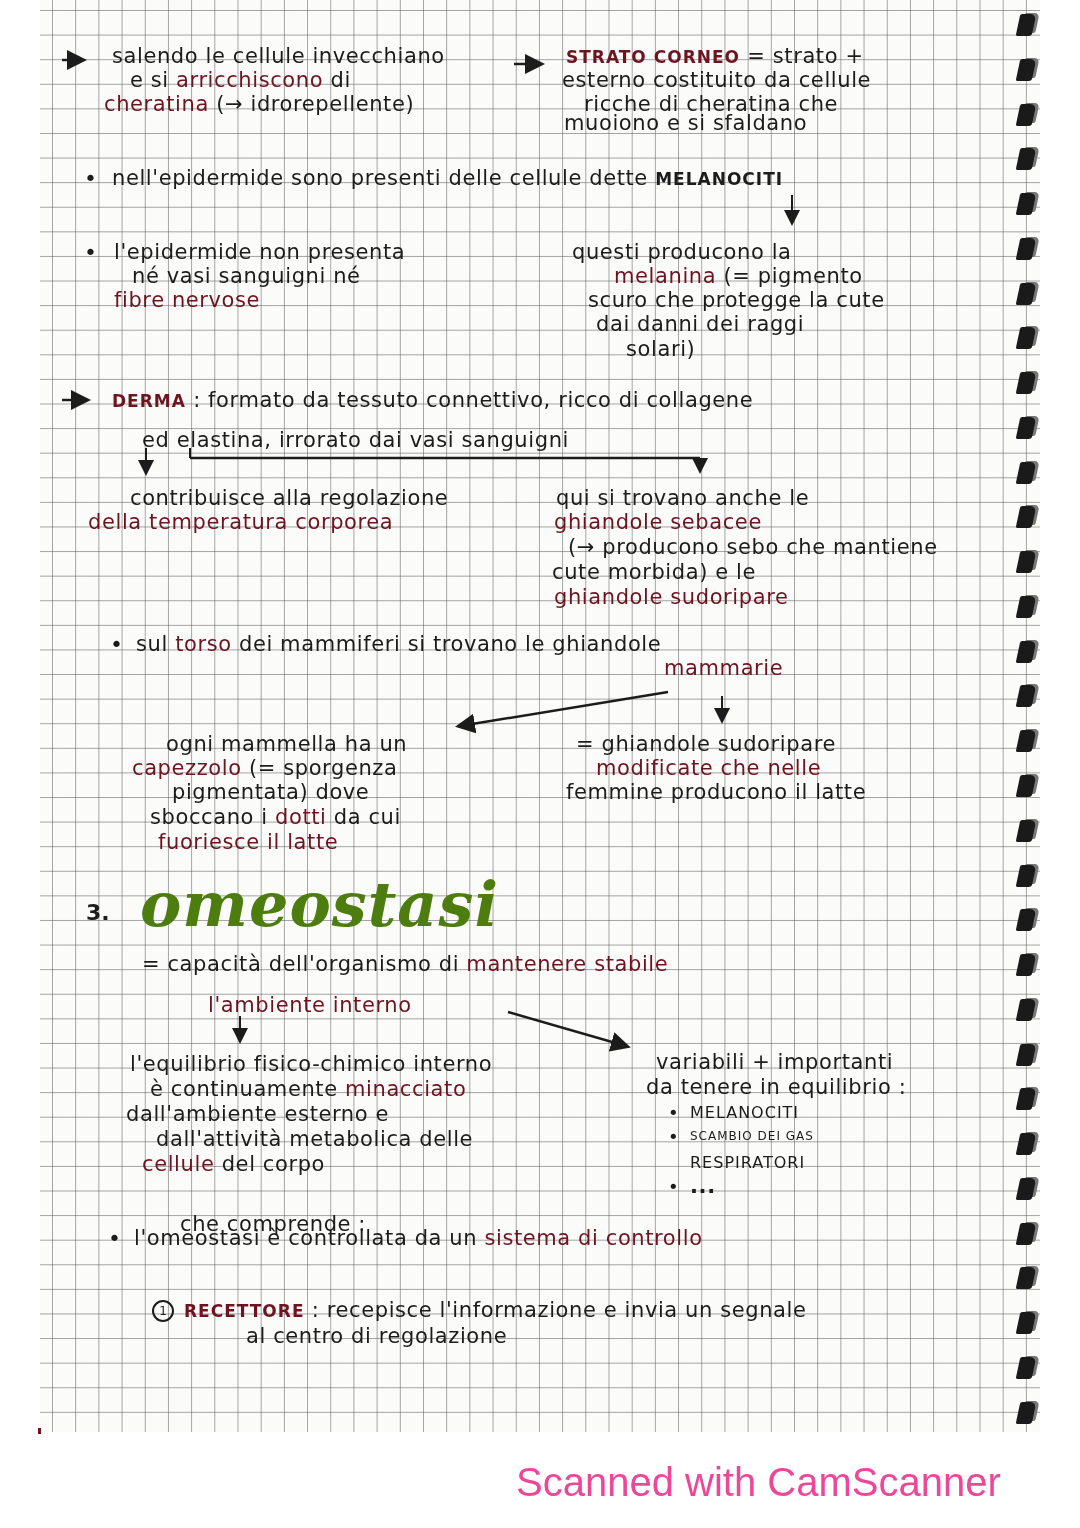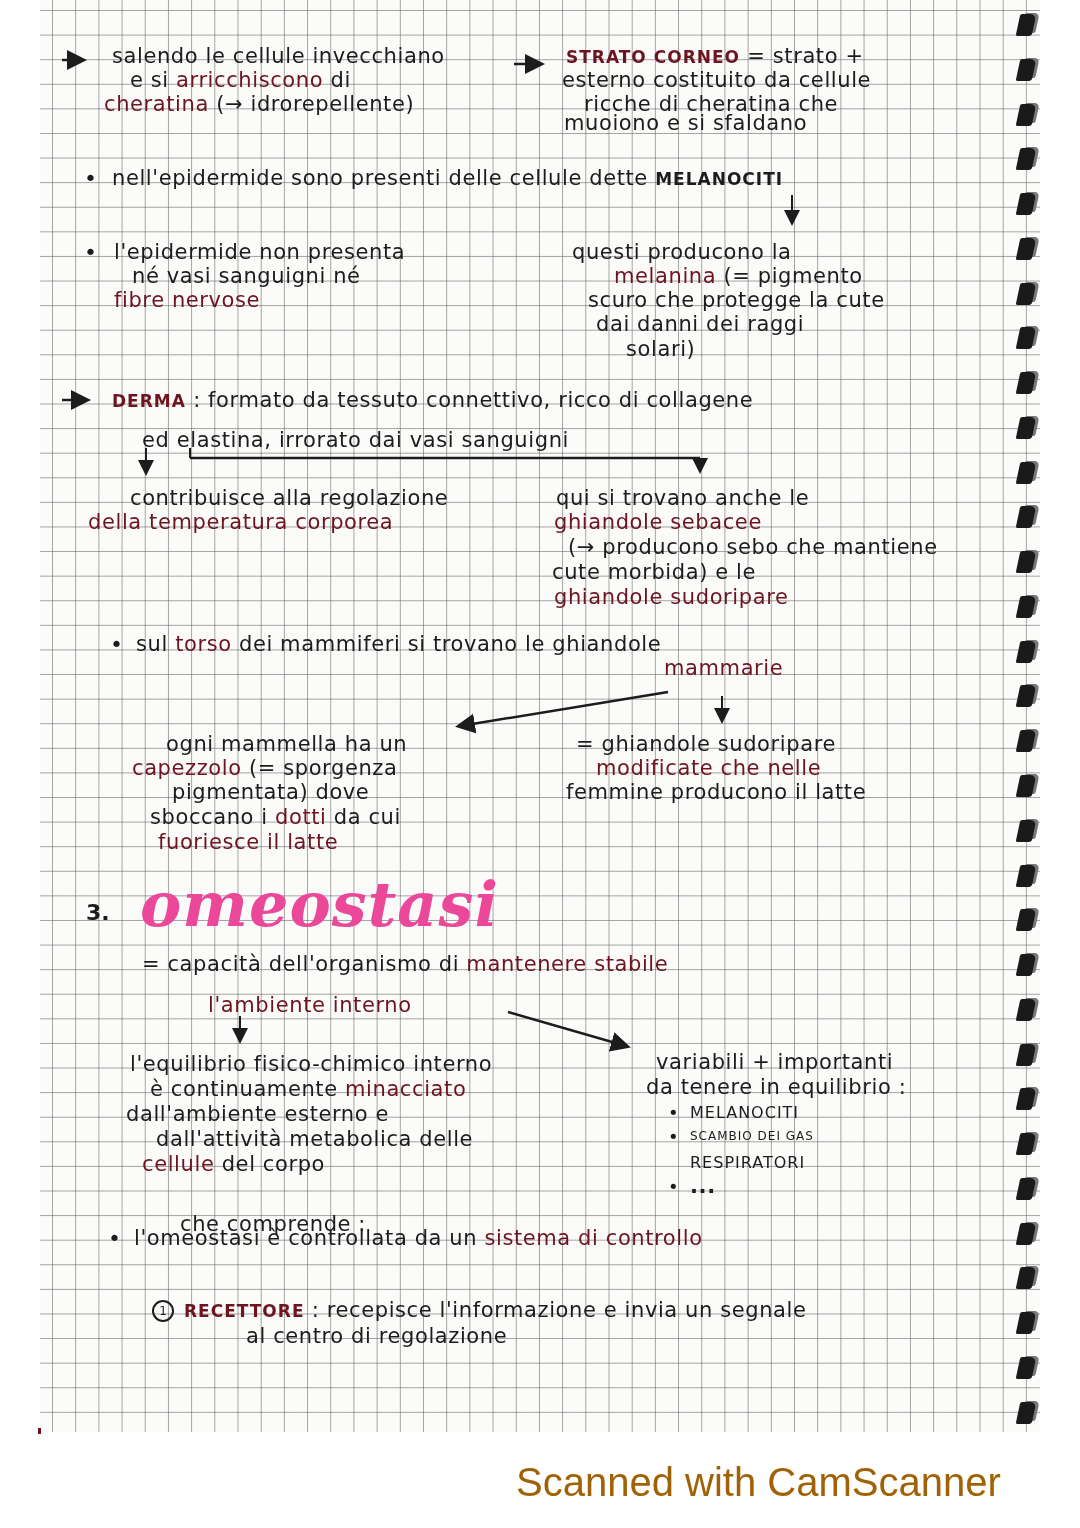--- a/index.html
+++ b/index.html
@@ -25,26 +25,26 @@
   .ring {
     width: 16px; height: 22px; background: #1a1a1a; border-radius: 2px 6px 3px 2px;
     transform: skewX(-12deg); box-shadow: 4px -2px 0 -1px #777;
   }
   .t { position: absolute; font-size: 21px; line-height: 25px; white-space: nowrap; letter-spacing: 0.6px; }
   .red { color: #6e1420; }
   .caps { font-size: 17px; letter-spacing: 1px; font-weight: bold; }
   .bullet { position: absolute; font-size: 22px; line-height: 25px; }
   .title {
     position: absolute; left: 140px; top: 868px; font-family: "DejaVu Serif", serif;
-    font-style: italic; font-size: 62px; font-weight: bold; letter-spacing: 1px; color: #ec4899;
+    font-style: italic; font-size: 62px; font-weight: bold; letter-spacing: 1px; color: #4d7c0f;
   }
   .num { position: absolute; left: 86px; top: 900px; font-size: 22px; font-weight: bold; }
   .footer {
     position: absolute; left: 516px; top: 1460px; font-family: "Liberation Sans", sans-serif;
-    font-size: 40px; color: #a16207;
+    font-size: 40px; color: #ec4899;
   }
   svg.lines { position: absolute; left: 0; top: 0; width: 1080px; height: 1528px; pointer-events: none; }
   .circle-num {
     position: absolute; left: 152px; top: 1300px; width: 18px; height: 18px; border: 2px solid #1c1c1c;
     border-radius: 50%; font-size: 12px; text-align: center; line-height: 18px;
   }
   .dot-mark { position: absolute; left: 38px; top: 1428px; width: 3px; height: 6px; background: #6e1420; }
 </style>
 </head>
 <body>

